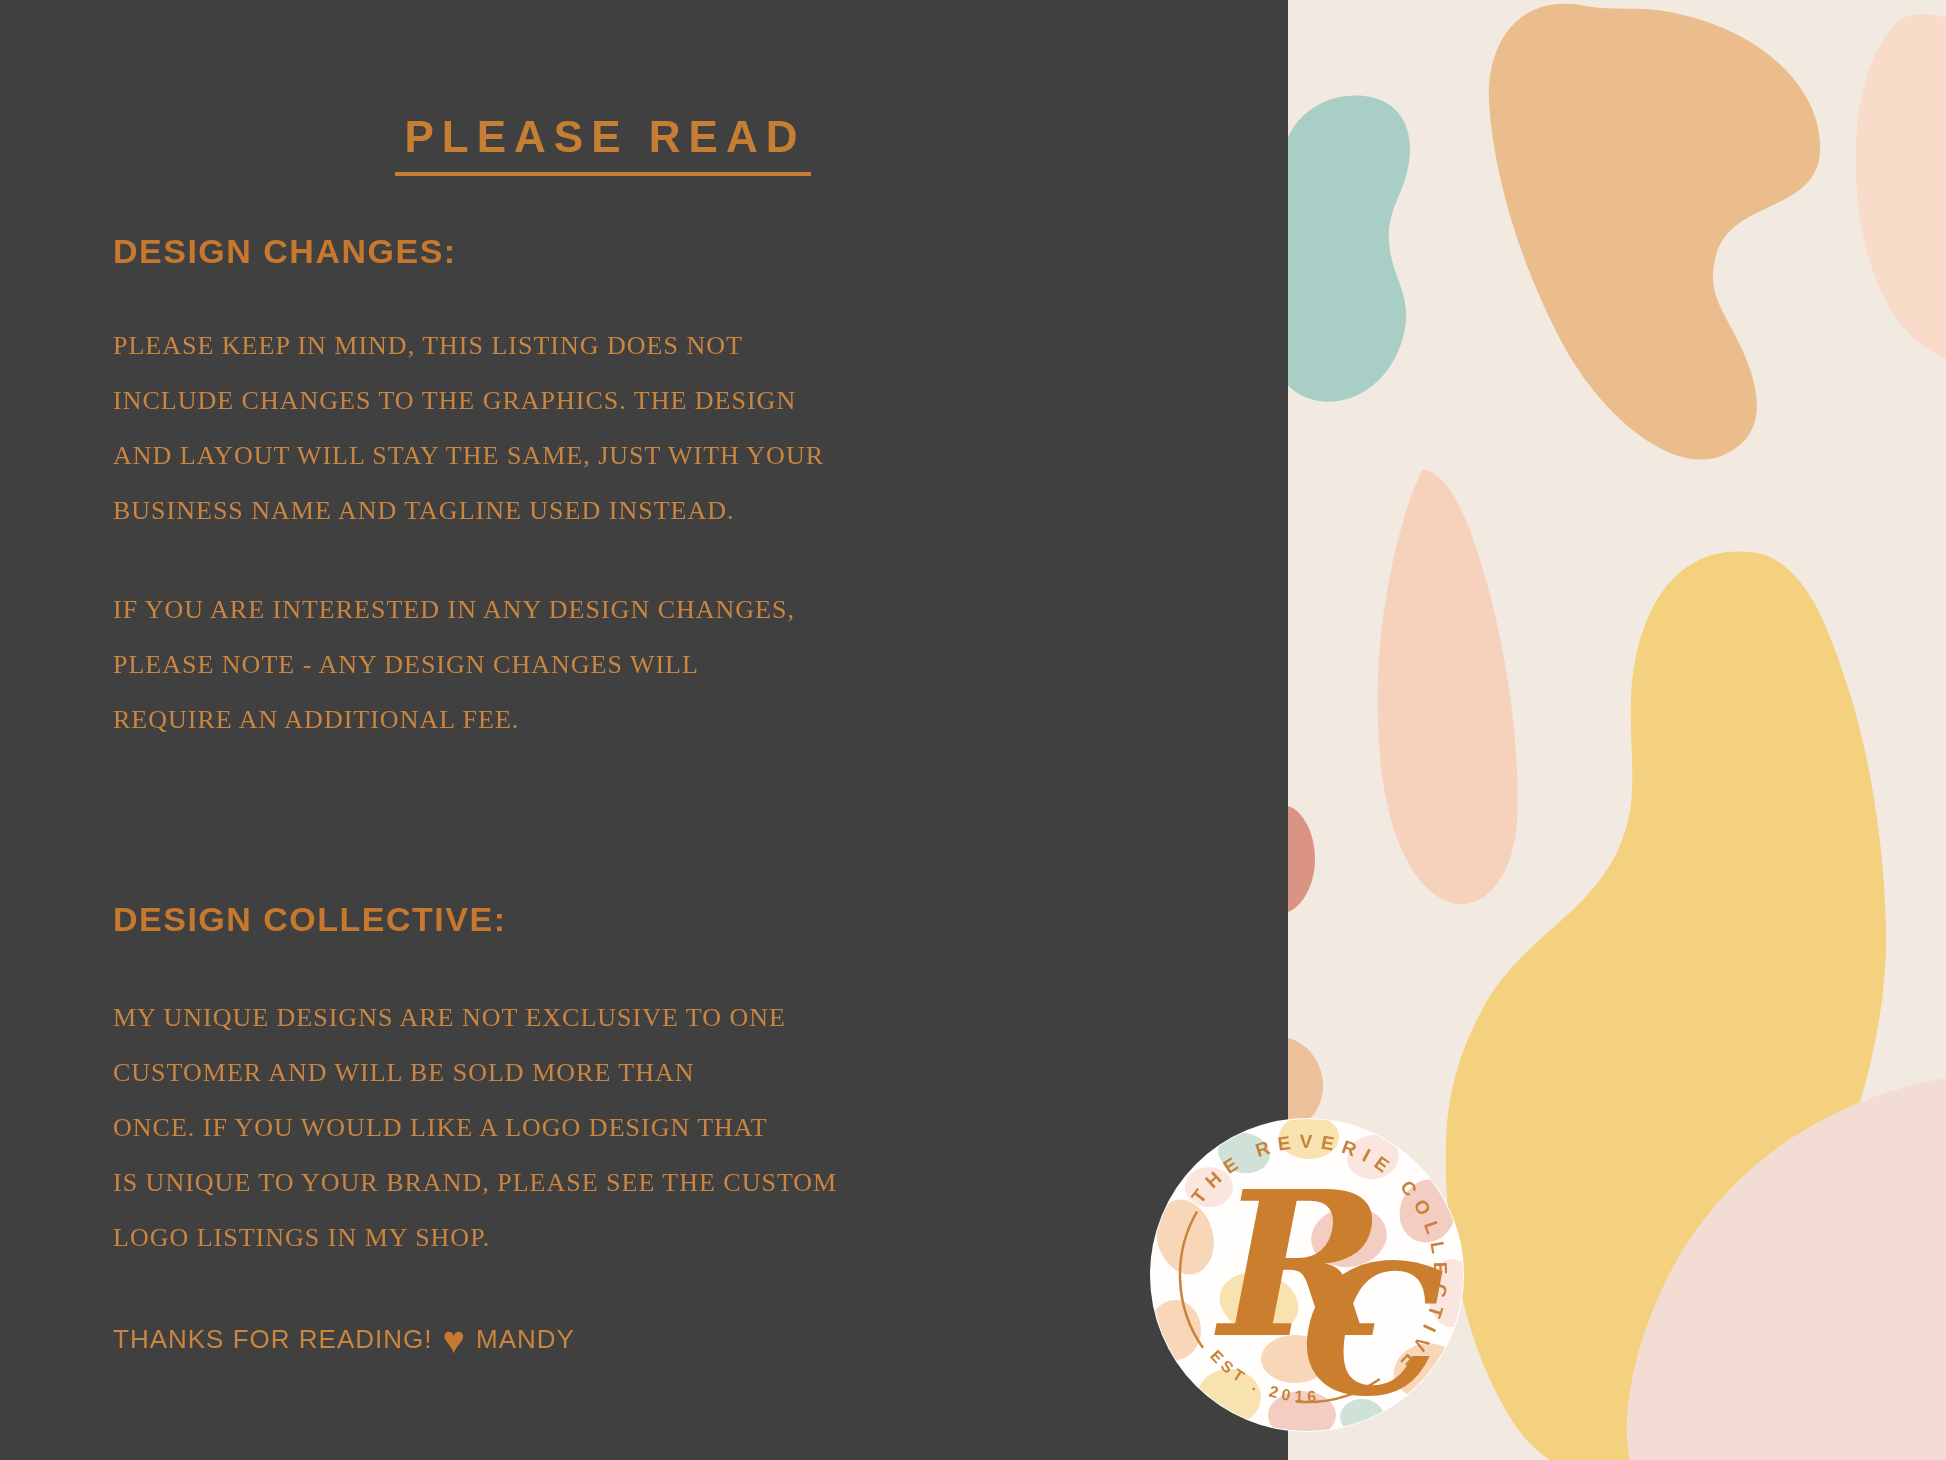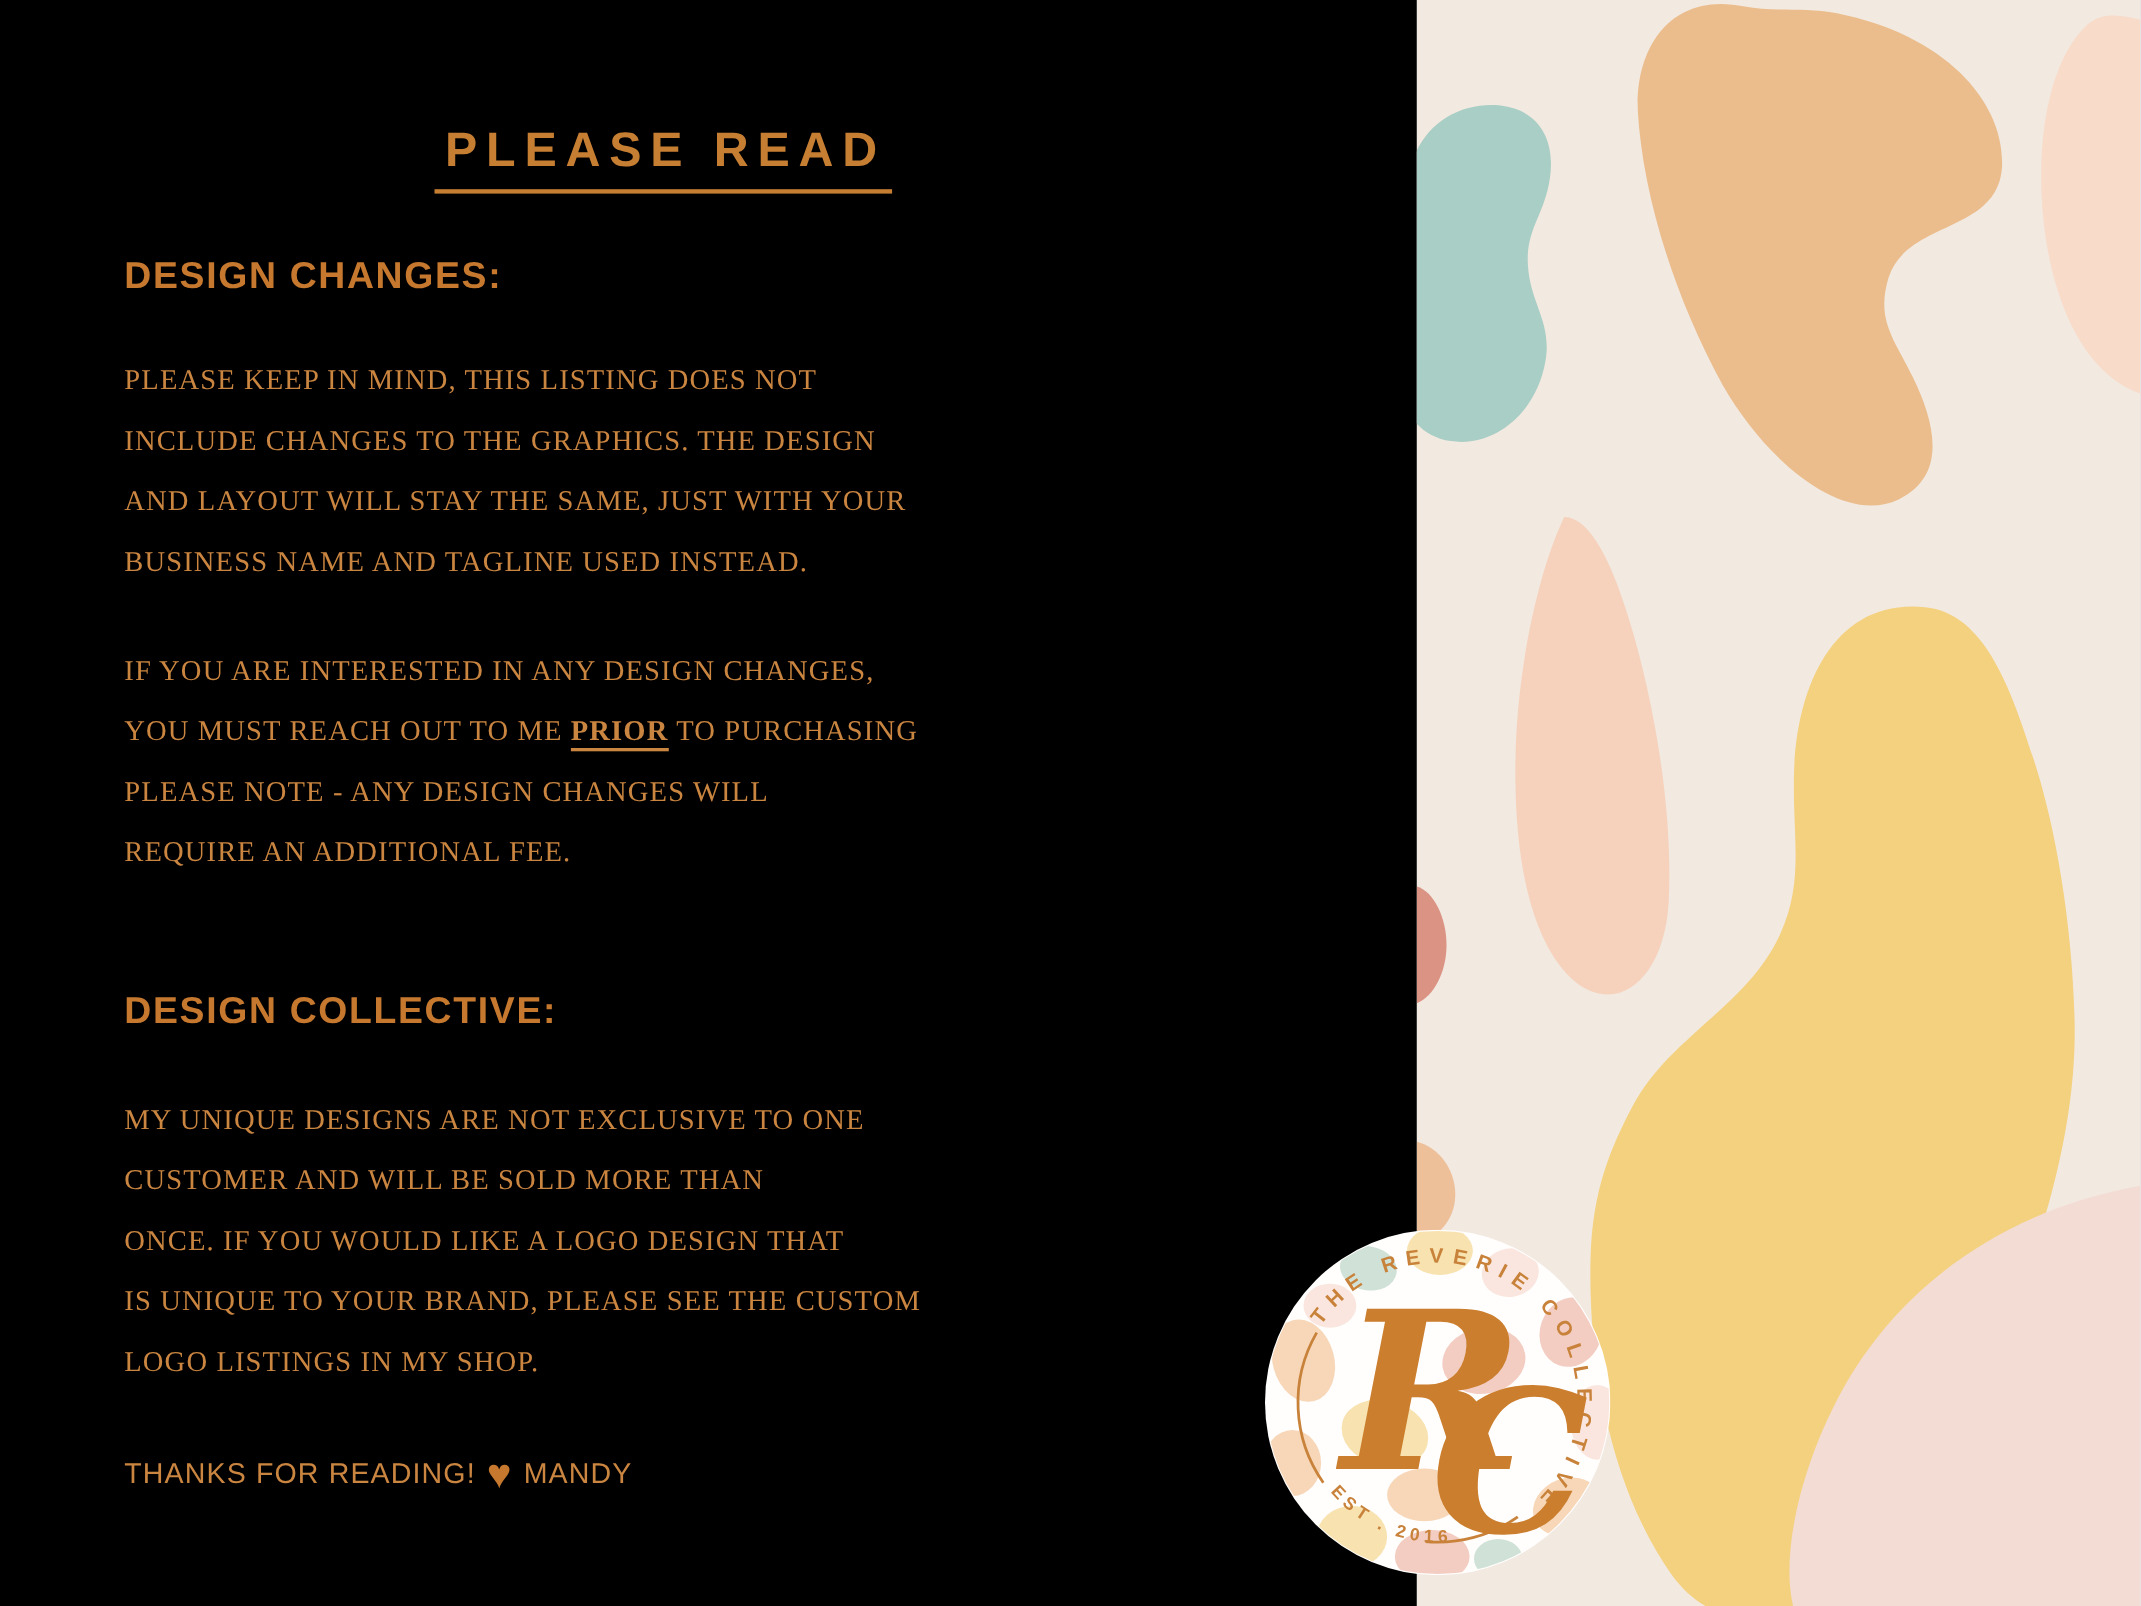--- a/index.html
+++ b/index.html
@@ -4,21 +4,21 @@
 <style>
   html,body{margin:0;padding:0;background:#ffffff;}
   .canvas{
     position:relative;
     width:1946px;height:1460px;
     background:#ffffff;
     overflow:hidden;
     font-family:"Liberation Sans", sans-serif;
   }
   
-  .text-panel{position:absolute;left:0;top:0;width:1288px;height:1460px;background:#000000;}
+  .text-panel{position:absolute;left:0;top:0;width:1288px;height:1460px;background:#404040;}
   .title-wrap{
     position:absolute;left:113px;top:112px;width:980px;
     text-align:center;
   }
   .title{
     display:inline-block;
     font-size:44px;font-weight:700;
     letter-spacing:8px;
     color:#c67e33;
     border-bottom:4px solid #c67e33;
@@ -83,21 +83,20 @@
 
     <div class="para" style="top:318px">
       <div class="ln">PLEASE KEEP IN MIND, THIS LISTING DOES NOT</div>
       <div class="ln">INCLUDE CHANGES TO THE GRAPHICS. THE DESIGN</div>
       <div class="ln">AND LAYOUT WILL STAY THE SAME, JUST WITH YOUR</div>
       <div class="ln">BUSINESS NAME AND TAGLINE USED INSTEAD.</div>
     </div>
 
     <div class="para" style="top:582px">
       <div class="ln">IF YOU ARE INTERESTED IN ANY DESIGN CHANGES,</div>
-      <div class="ln"><span>YOU MUST REACH OUT TO ME </span><span class="em">PRIOR</span><span> TO PURCHASING</span></div>
       <div class="ln">PLEASE NOTE - ANY DESIGN CHANGES WILL</div>
       <div class="ln">REQUIRE AN ADDITIONAL FEE.</div>
     </div>
 
     <div class="heading" style="top:900px">DESIGN COLLECTIVE:</div>
 
     <div class="para" style="top:990px">
       <div class="ln">MY UNIQUE DESIGNS ARE NOT EXCLUSIVE TO ONE</div>
       <div class="ln">CUSTOMER AND WILL BE SOLD MORE THAN</div>
       <div class="ln">ONCE. IF YOU WOULD LIKE A LOGO DESIGN THAT</div>

